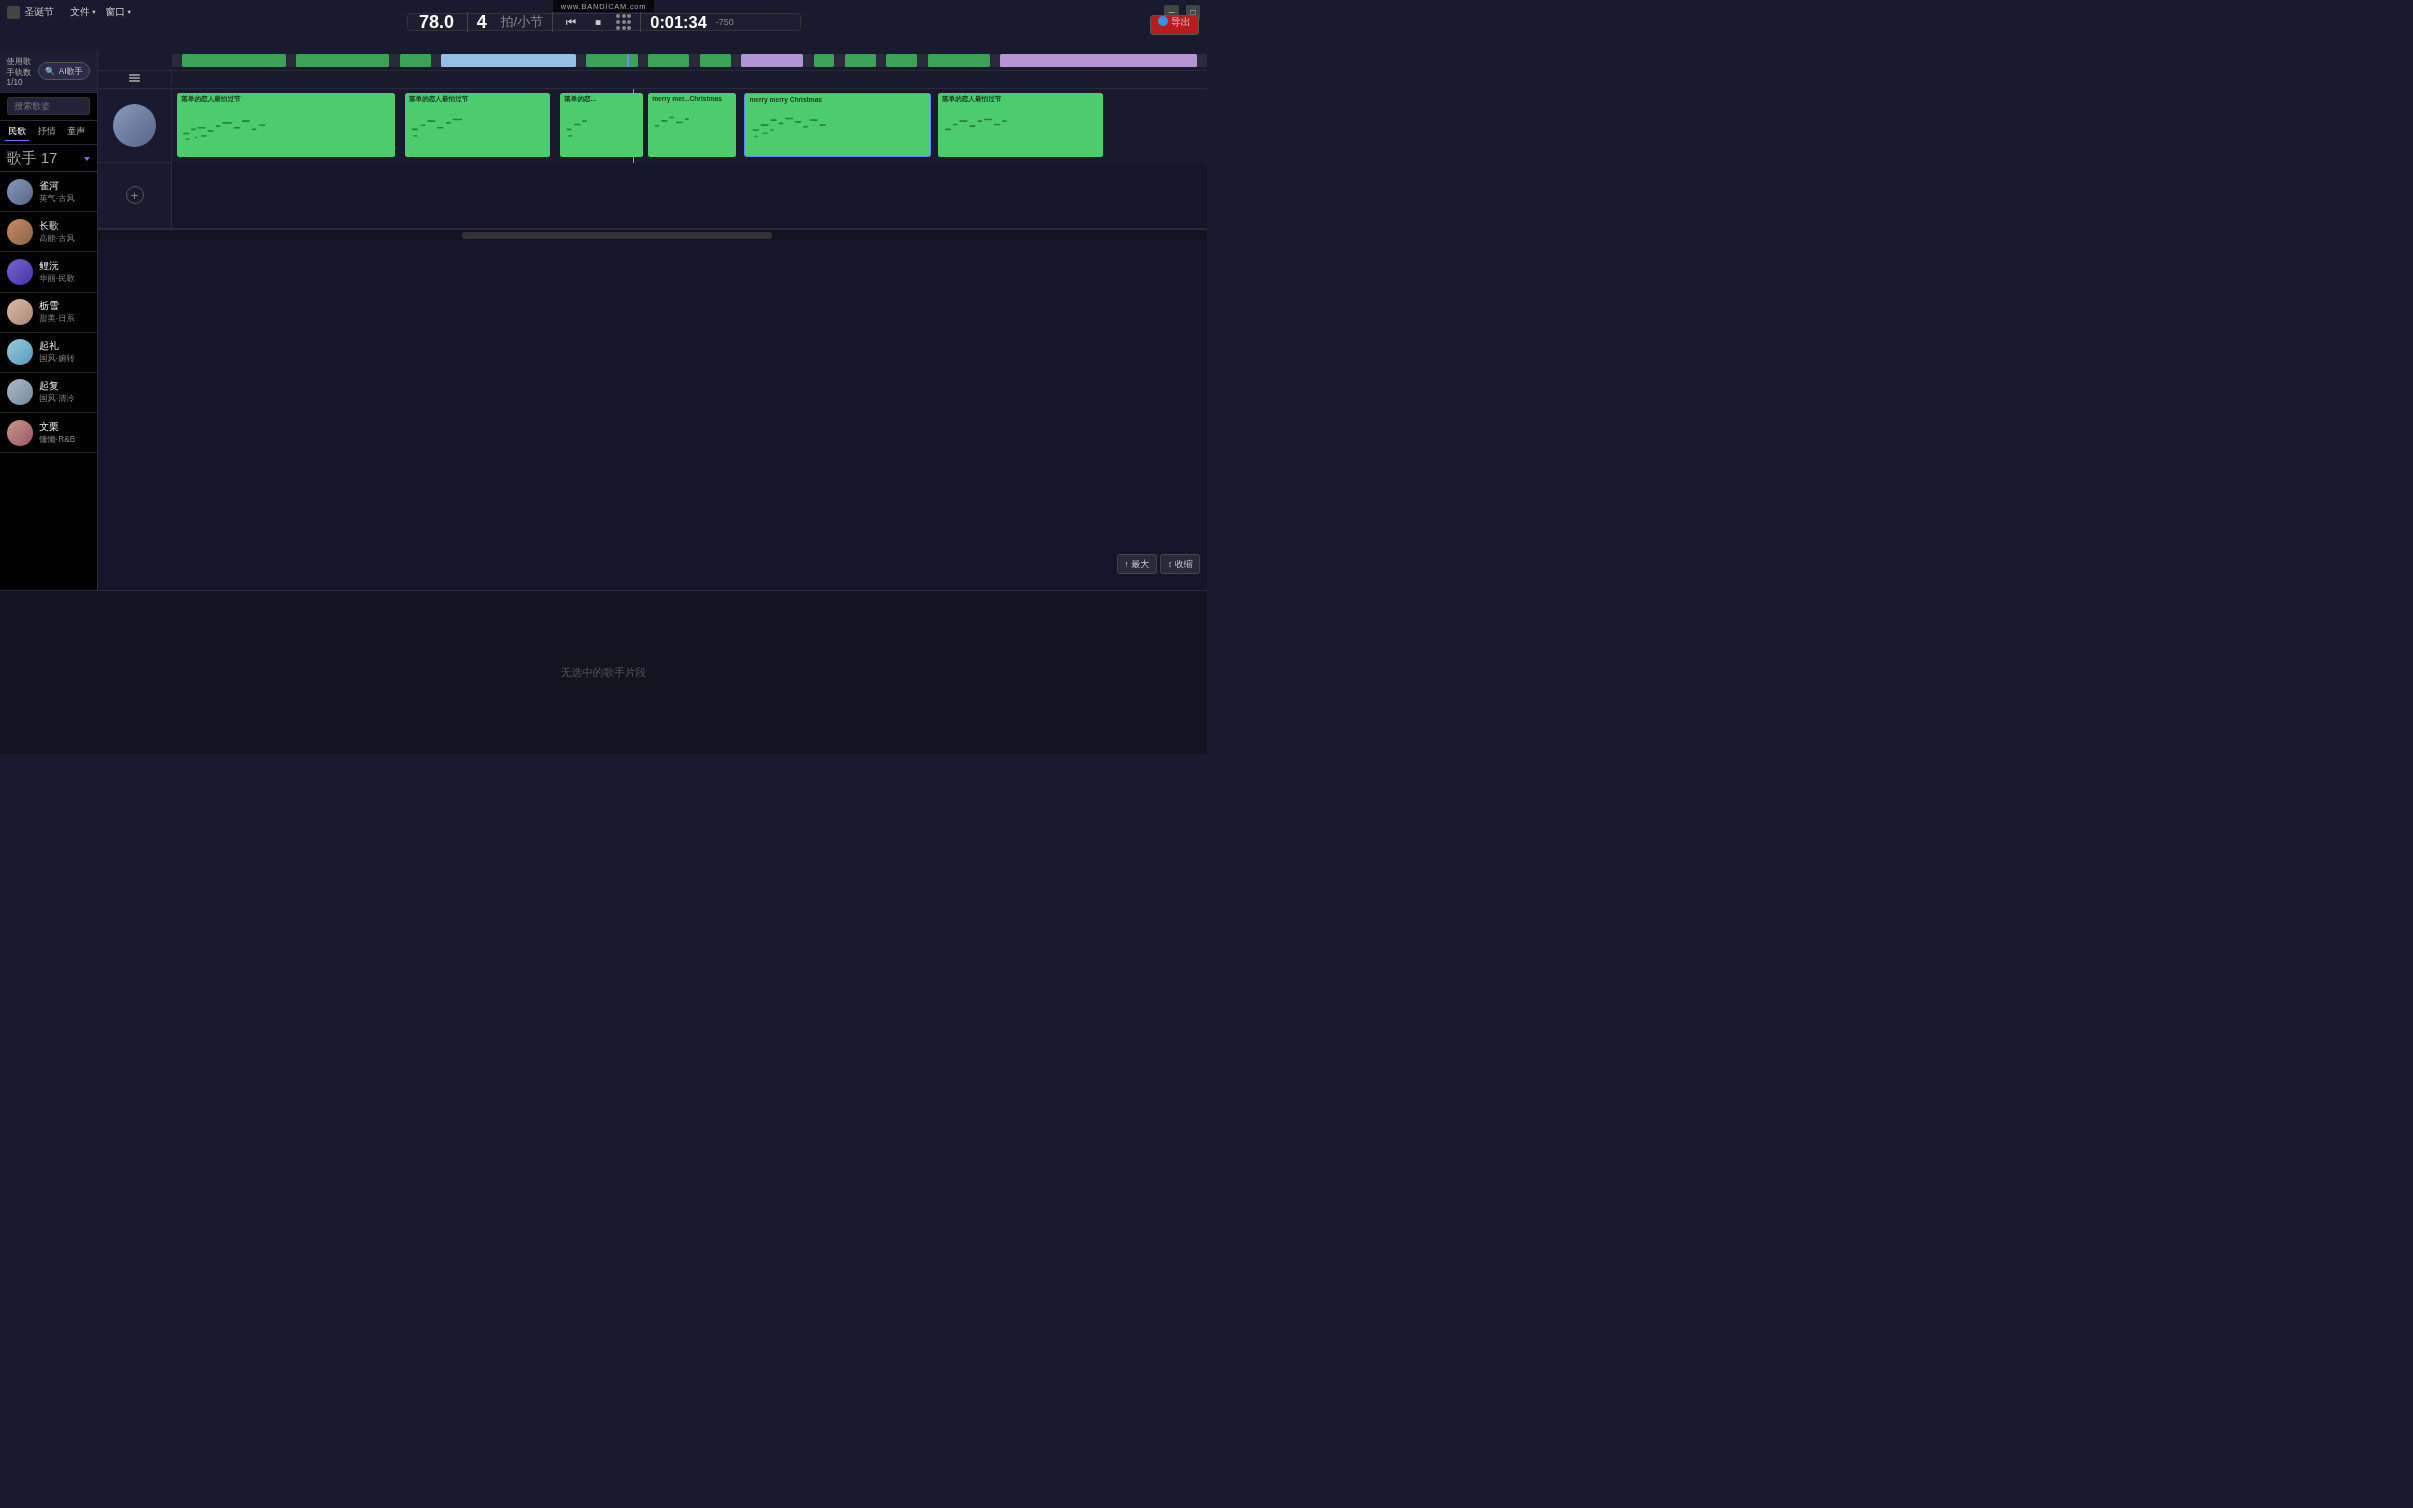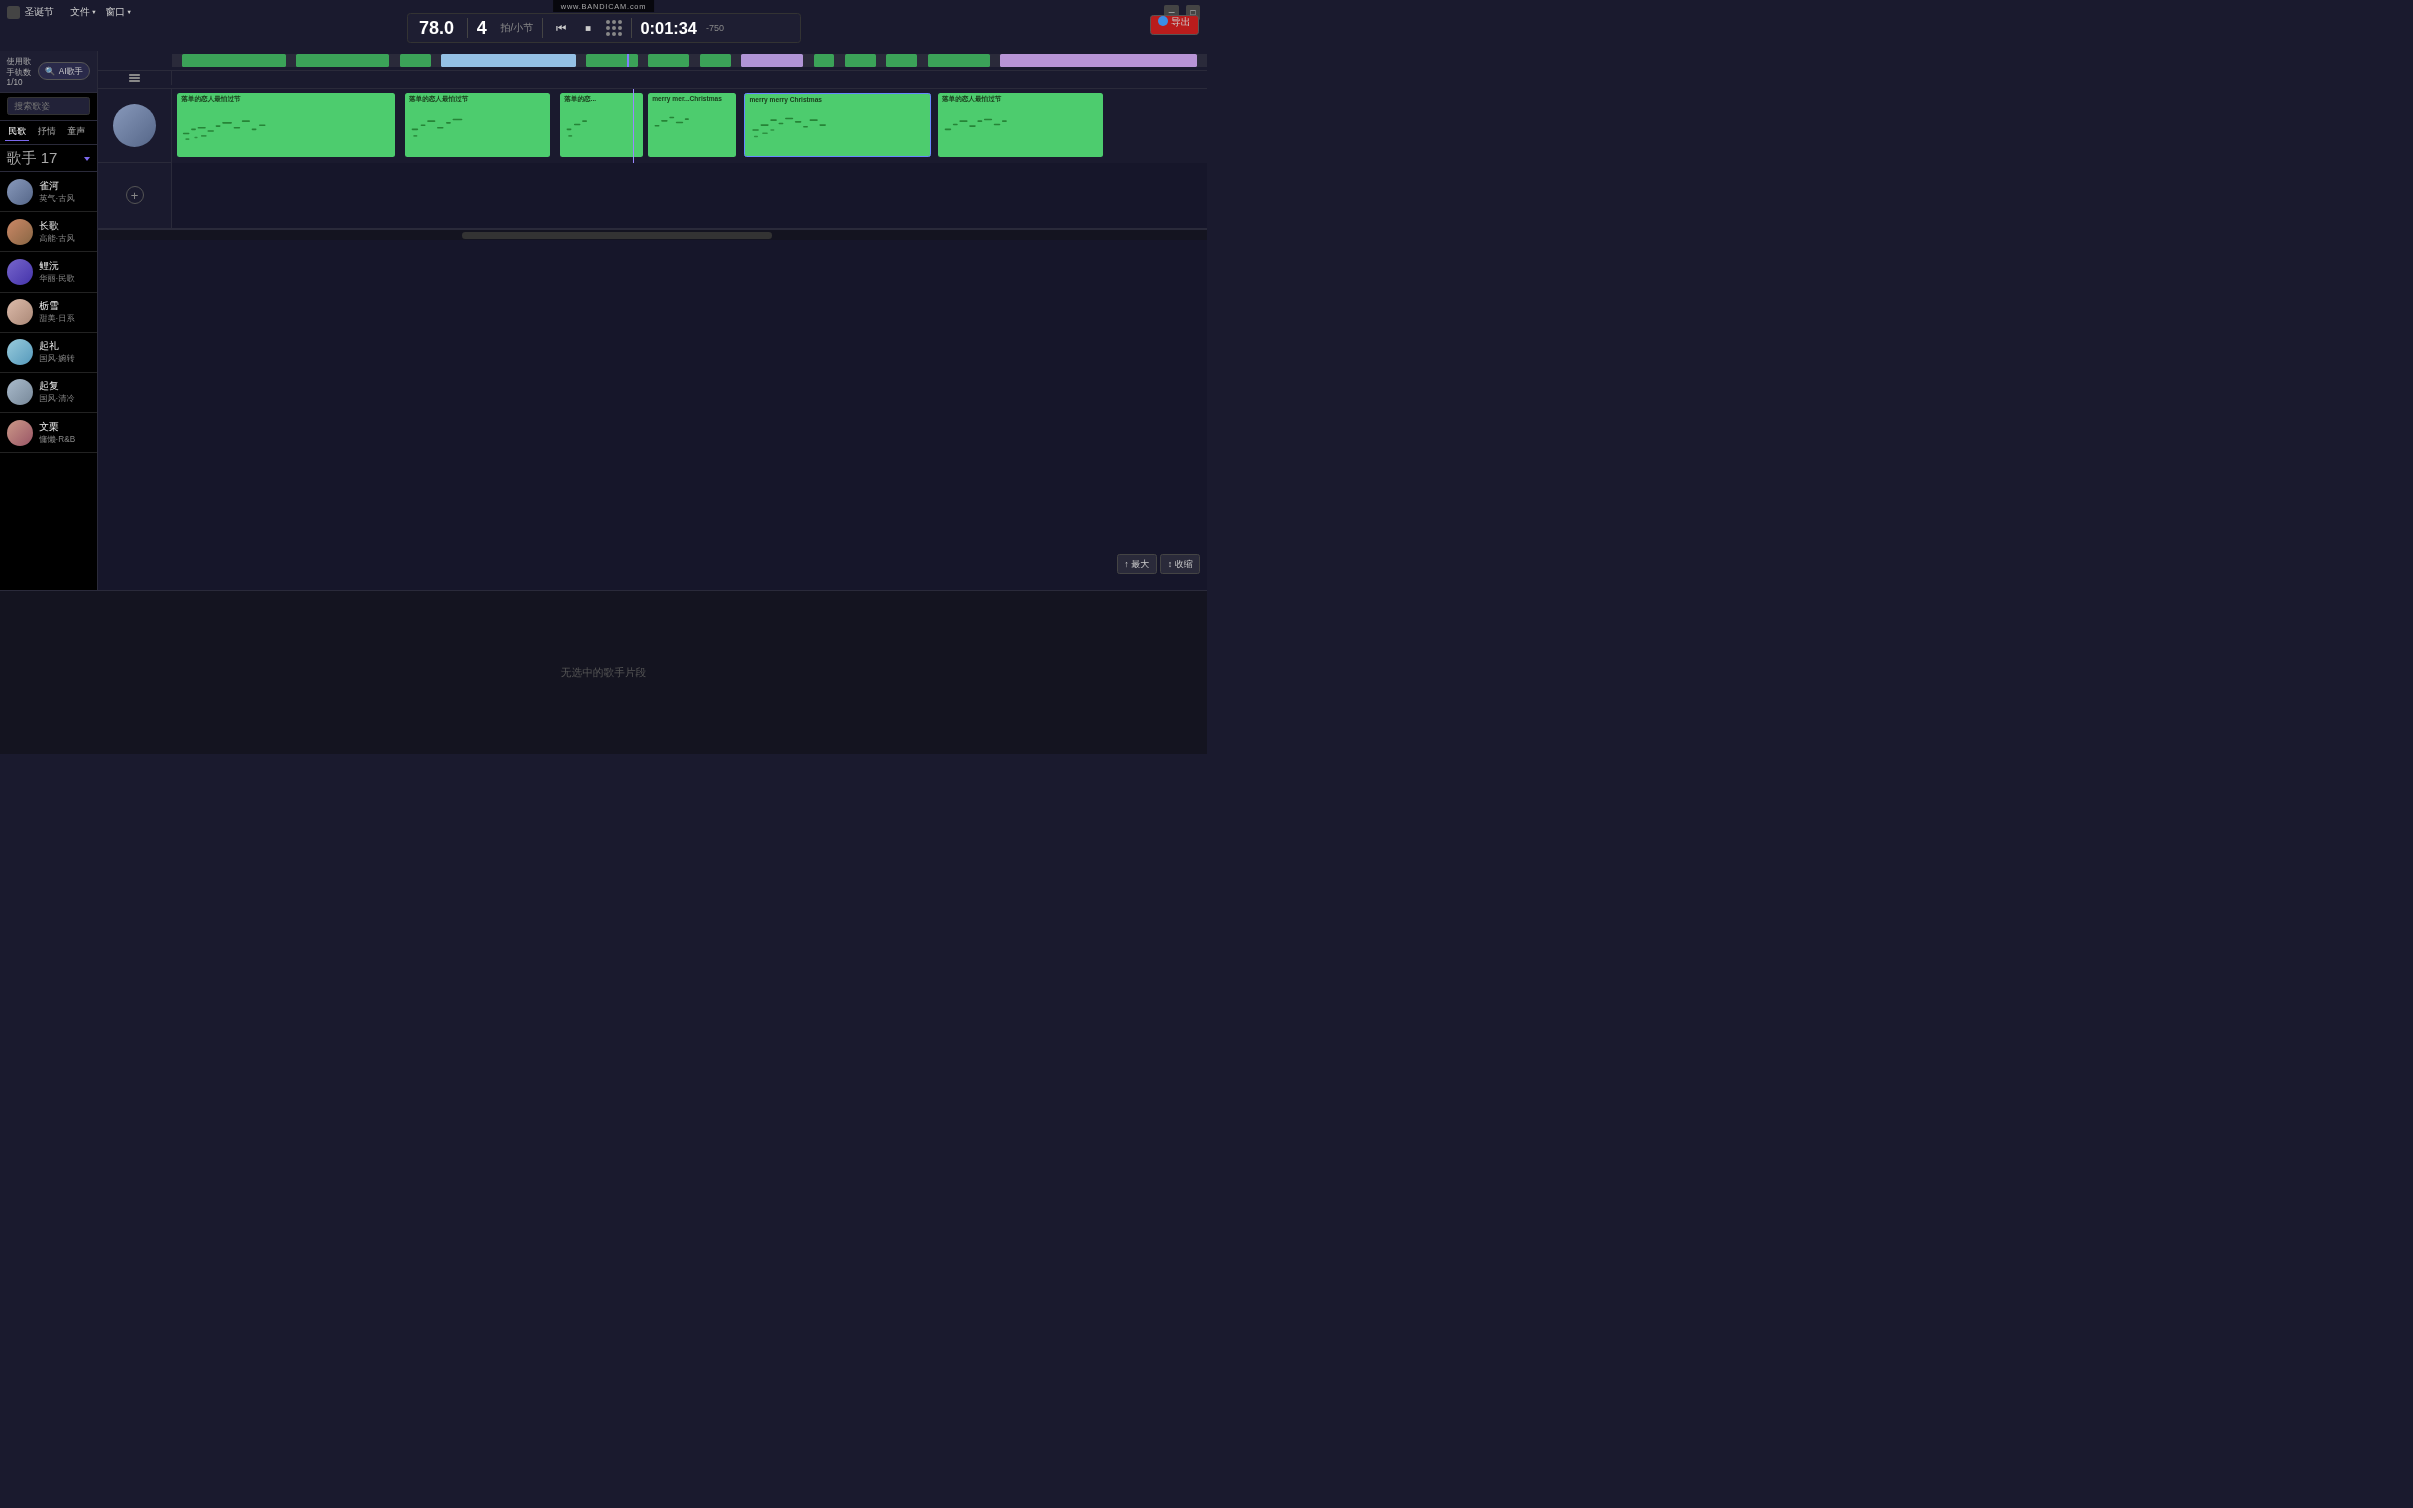--- a/index.html
+++ b/index.html
@@ -78,21 +78,21 @@
       letter-spacing: 0.8px;
     }
 
     
     .transport-bar {
       position: absolute;
       top: 13px;
       left: 50%;
       transform: translateX(-50%);
       width: 394px;
-      height: 30px;
+      height: 18px;
       background: #1e1e32;
       border: 0.8px solid #333;
       border-radius: 3.3px;
       display: flex;
       align-items: center;
       gap: 9px;
       padding: 0 11.5px;
       z-index: 150;
     }
     .transport-bpm {
@@ -101,21 +101,21 @@
       color: #fff;
       min-width: 39px;
     }
     .transport-beats {
       font-size: 18px;
       font-weight: bold;
       color: #fff;
       min-width: 14.8px;
     }
     .transport-label {
-      font-size: 10px;
+      font-size: 13px;
       color: #888;
     }
     .transport-divider {
       width: 0.8px;
       height: 19.7px;
       background: #444;
     }
     .transport-btn {
       width: 18px; height: 18px;
       cursor: pointer;

